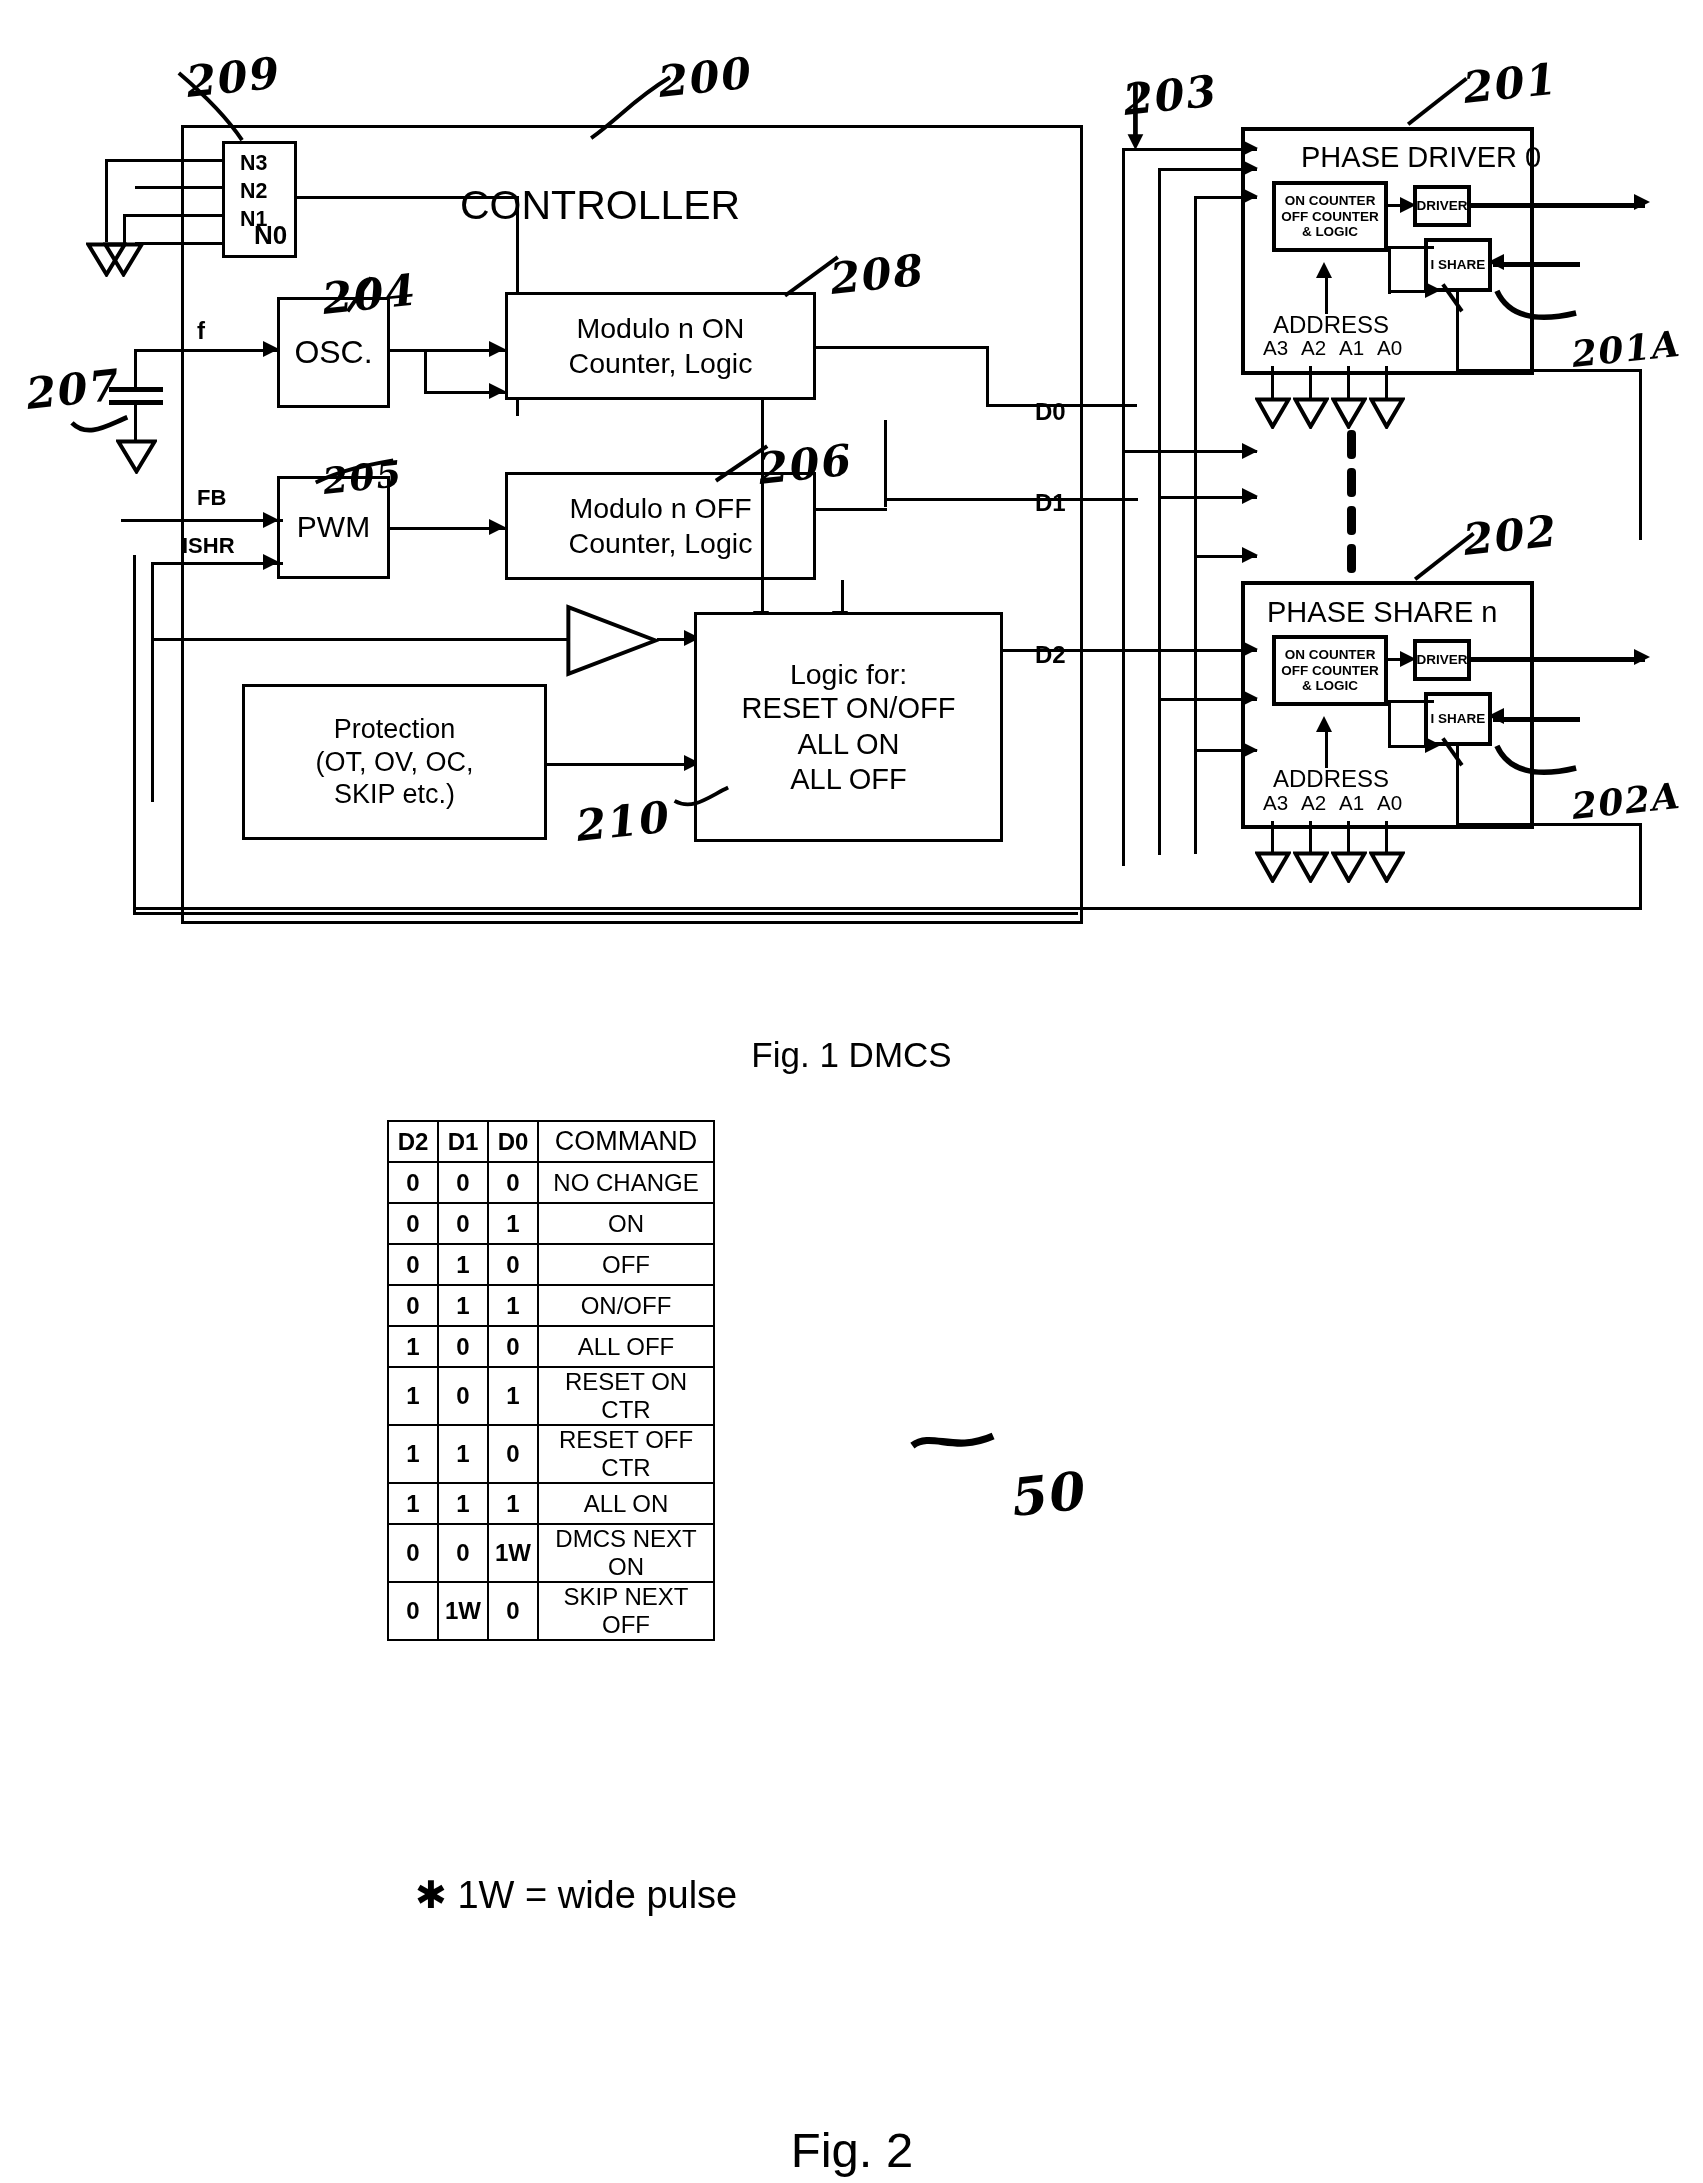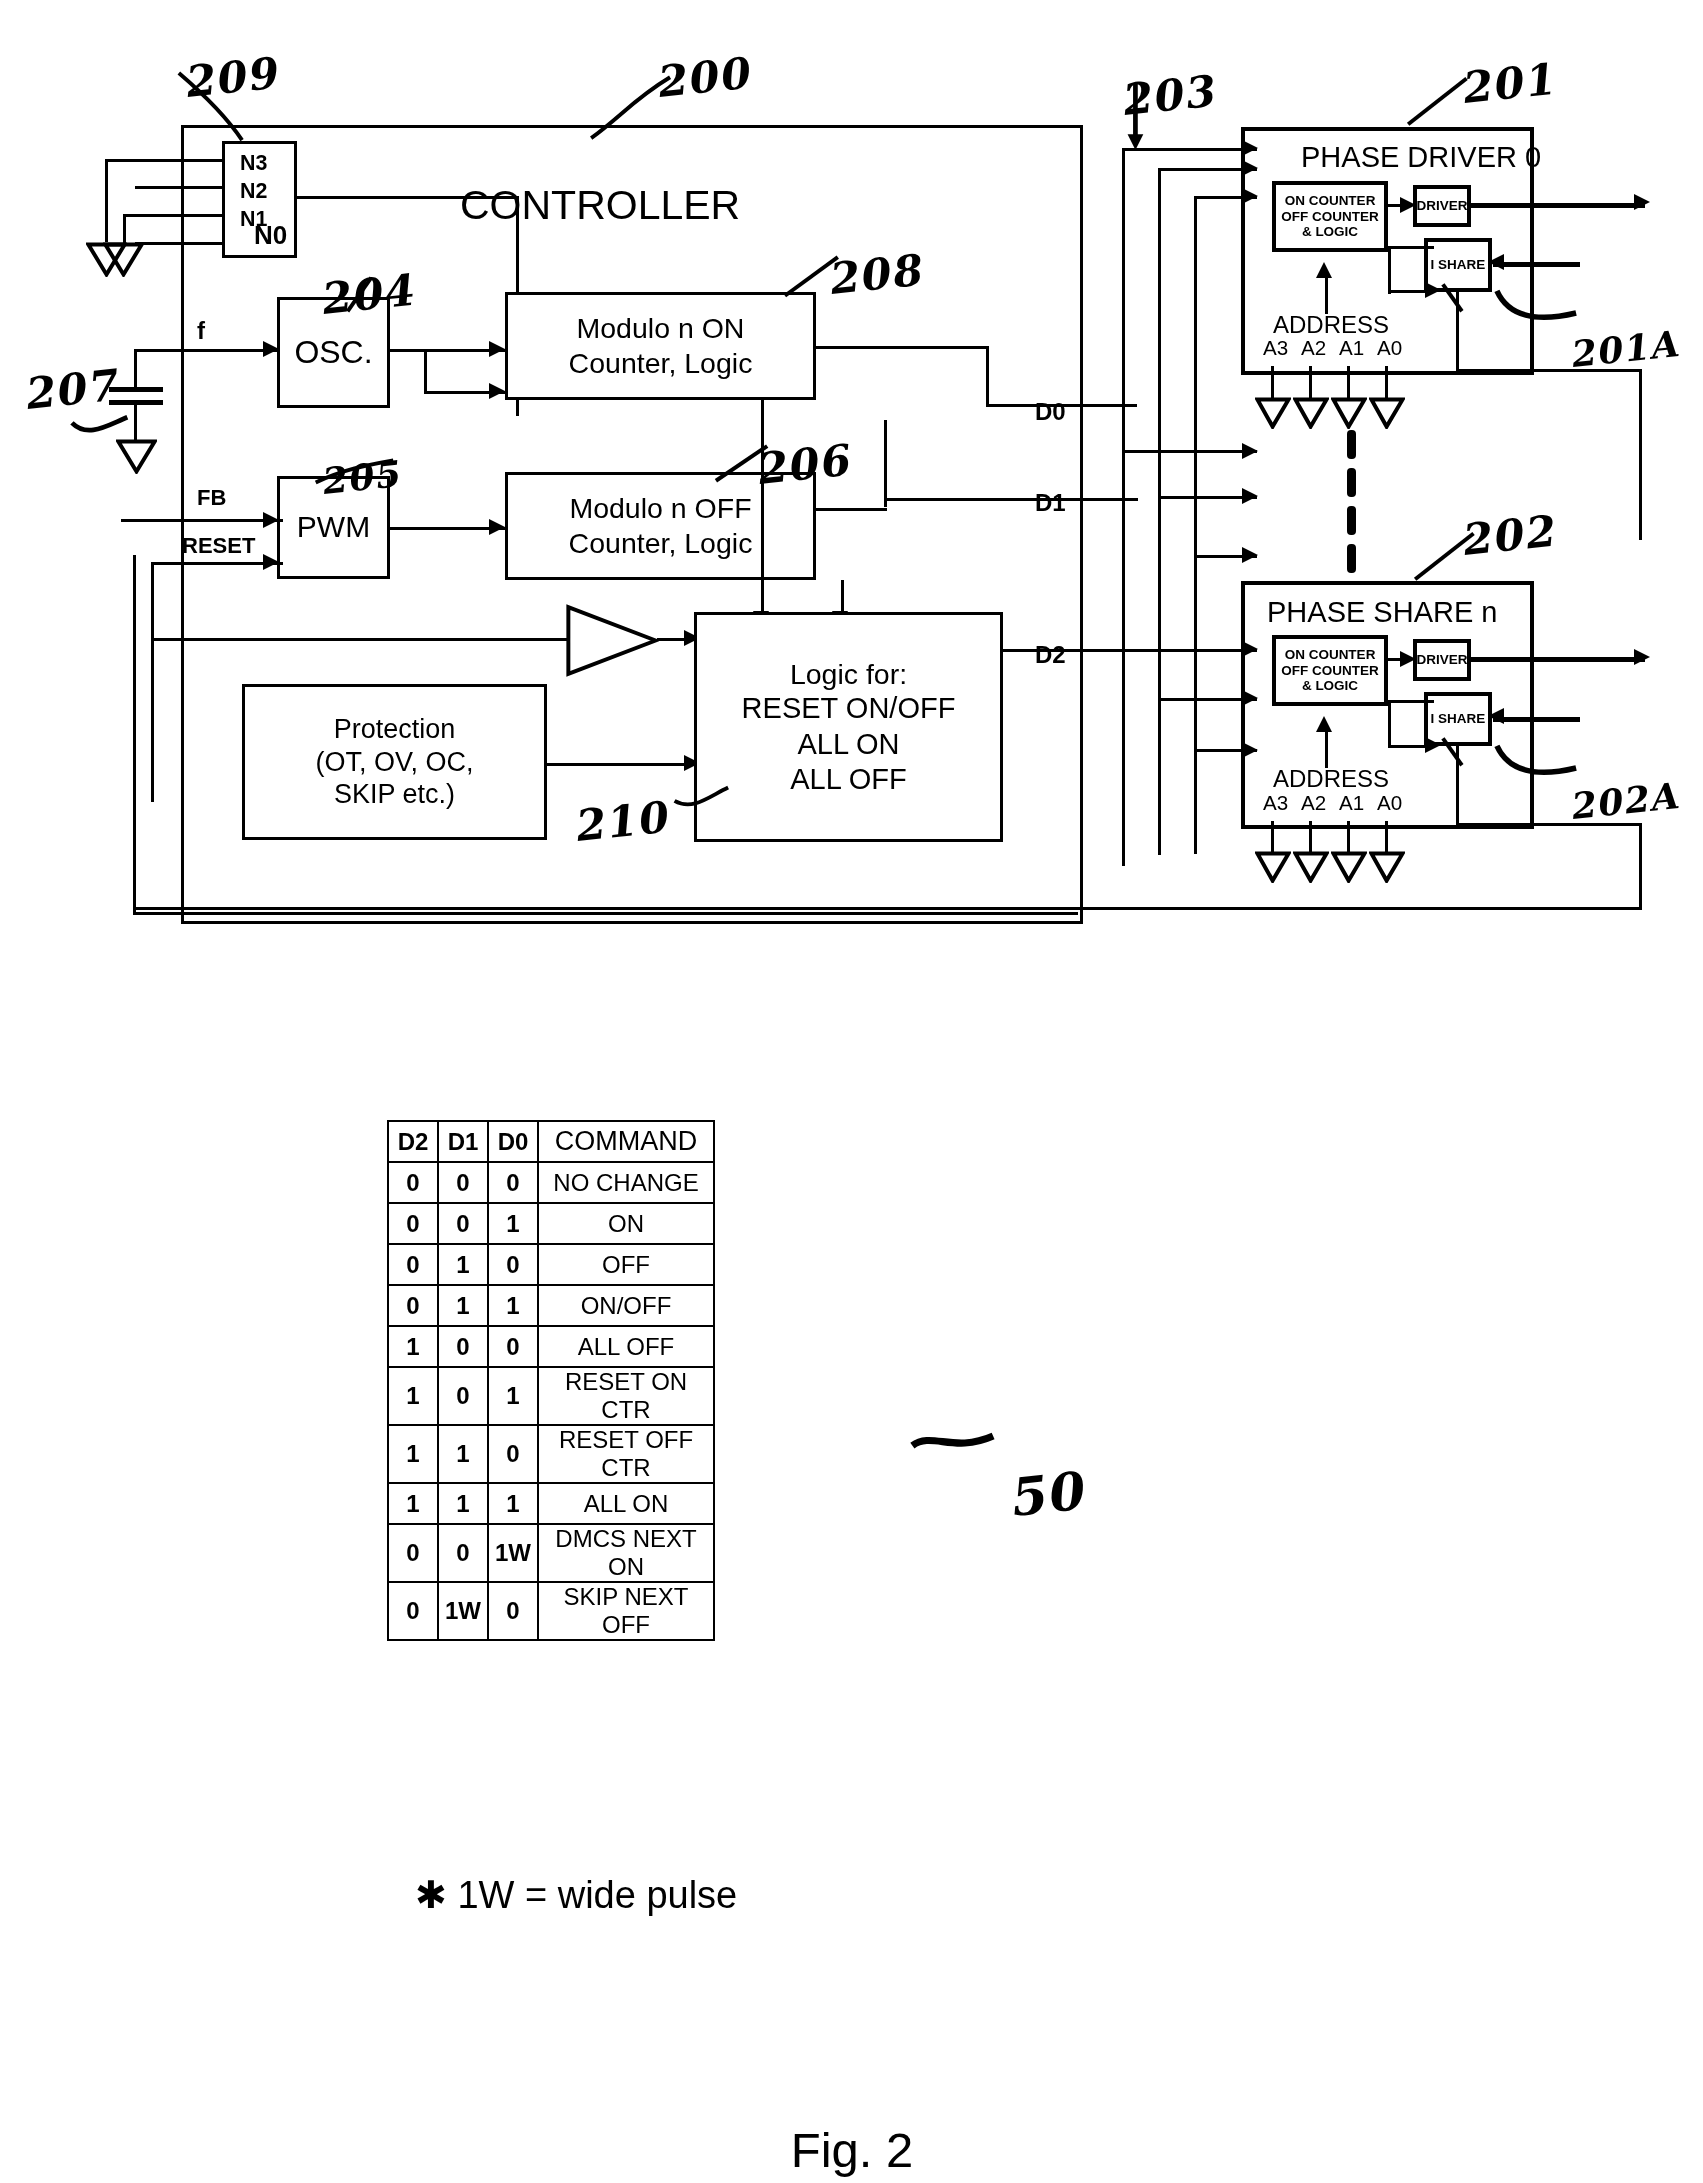--- a/index.html
+++ b/index.html
@@ -139,21 +139,21 @@
   </div>
   <div class="hw hw-sm" style="left:325px;top:460px;">205</div>
   <svg class="abs" style="left:311px;top:457px;" width="87" height="32" viewBox="0 0 110 40">
     <path d="M6 32 C 40 16, 70 10, 104 4" stroke="#000" stroke-width="5" fill="none"></path>
   </svg>
 
   <div class="lbl lbl-b" style="left:197px;top:485px;font-size:22px;">FB</div>
   <div class="h" style="left:121px;top:519px;width:162px;"></div>
   <div class="ar ar-r" style="left:263px;top:512px;"></div>
 
-  <div class="lbl lbl-b" style="left:182px;top:533px;font-size:22px;">RESET</div>
+  <div class="lbl lbl-b" style="left:182px;top:533px;font-size:22px;">ISHR</div>
   <div class="h" style="left:181px;top:562px;width:102px;"></div>
   <div class="ar ar-r" style="left:263px;top:554px;"></div>
 
   <div class="v" style="left:151px;top:562px;height:240px;"></div>
   <div class="h" style="left:151px;top:562px;width:33px;"></div>
 
   <div class="h" style="left:390px;top:349px;width:115px;"></div>
   <div class="ar ar-r" style="left:489px;top:341px;"></div>
   <div class="h" style="left:424px;top:391px;width:81px;"></div>
   <div class="ar ar-r" style="left:489px;top:383px;"></div>
@@ -399,20 +399,21 @@
     <polygon points="3,3 42,3 22,37" fill="none" stroke="#000" stroke-width="5"></polygon>
     </svg>
   <svg class="abs" style="left:1369px;top:851px;" width="36" height="32" viewBox="0 0 45 40">
     <polygon points="3,3 42,3 22,37" fill="none" stroke="#000" stroke-width="5"></polygon>
     </svg>
 
   <div class="v" style="left:1639px;top:823px;height:87px;"></div>
   <div class="h" style="left:133px;top:907px;width:1509px;"></div>
 
   <div class="cap" style="left:455px;top:936px;width:793px;">
+    <div>Fig. 1 DMCS</div>
   </div>
 </div>
 
 <div>
 
   <table id="truth-table" style="left:387px;top:1120px;">
     <thead>
       <tr>
         <td class="c-bit">D2</td>
         <td class="c-bit">D1</td>

